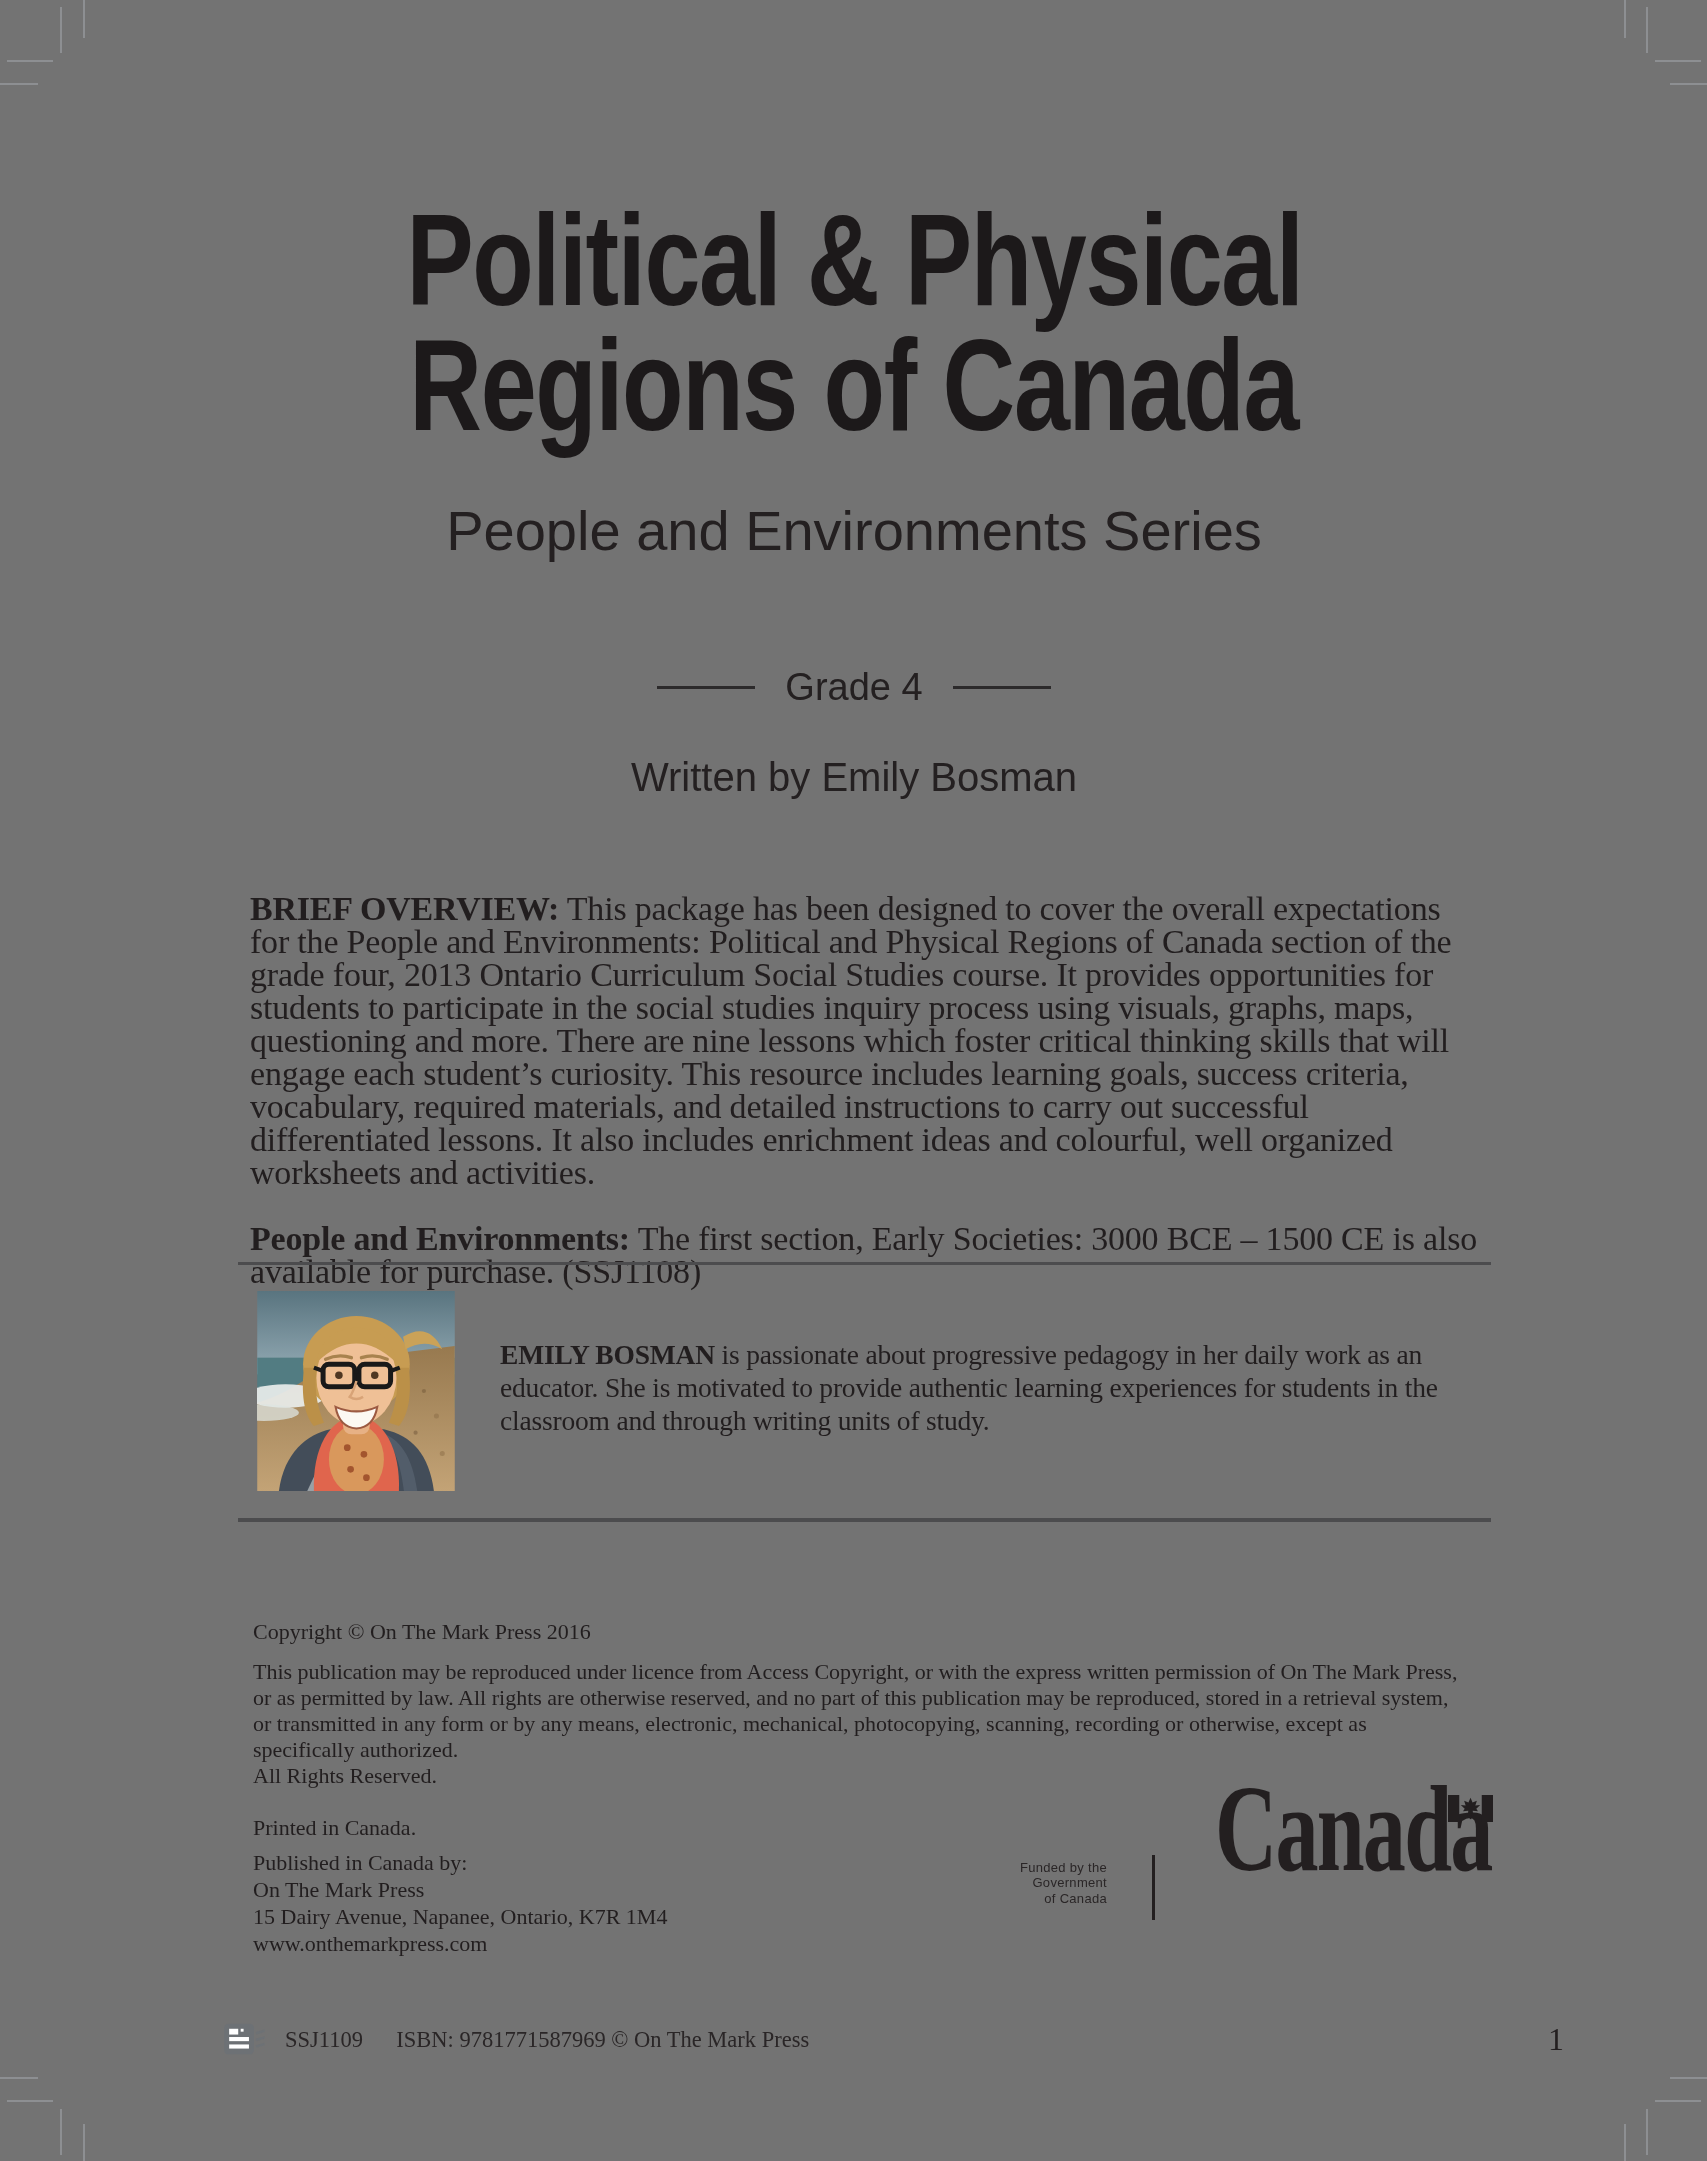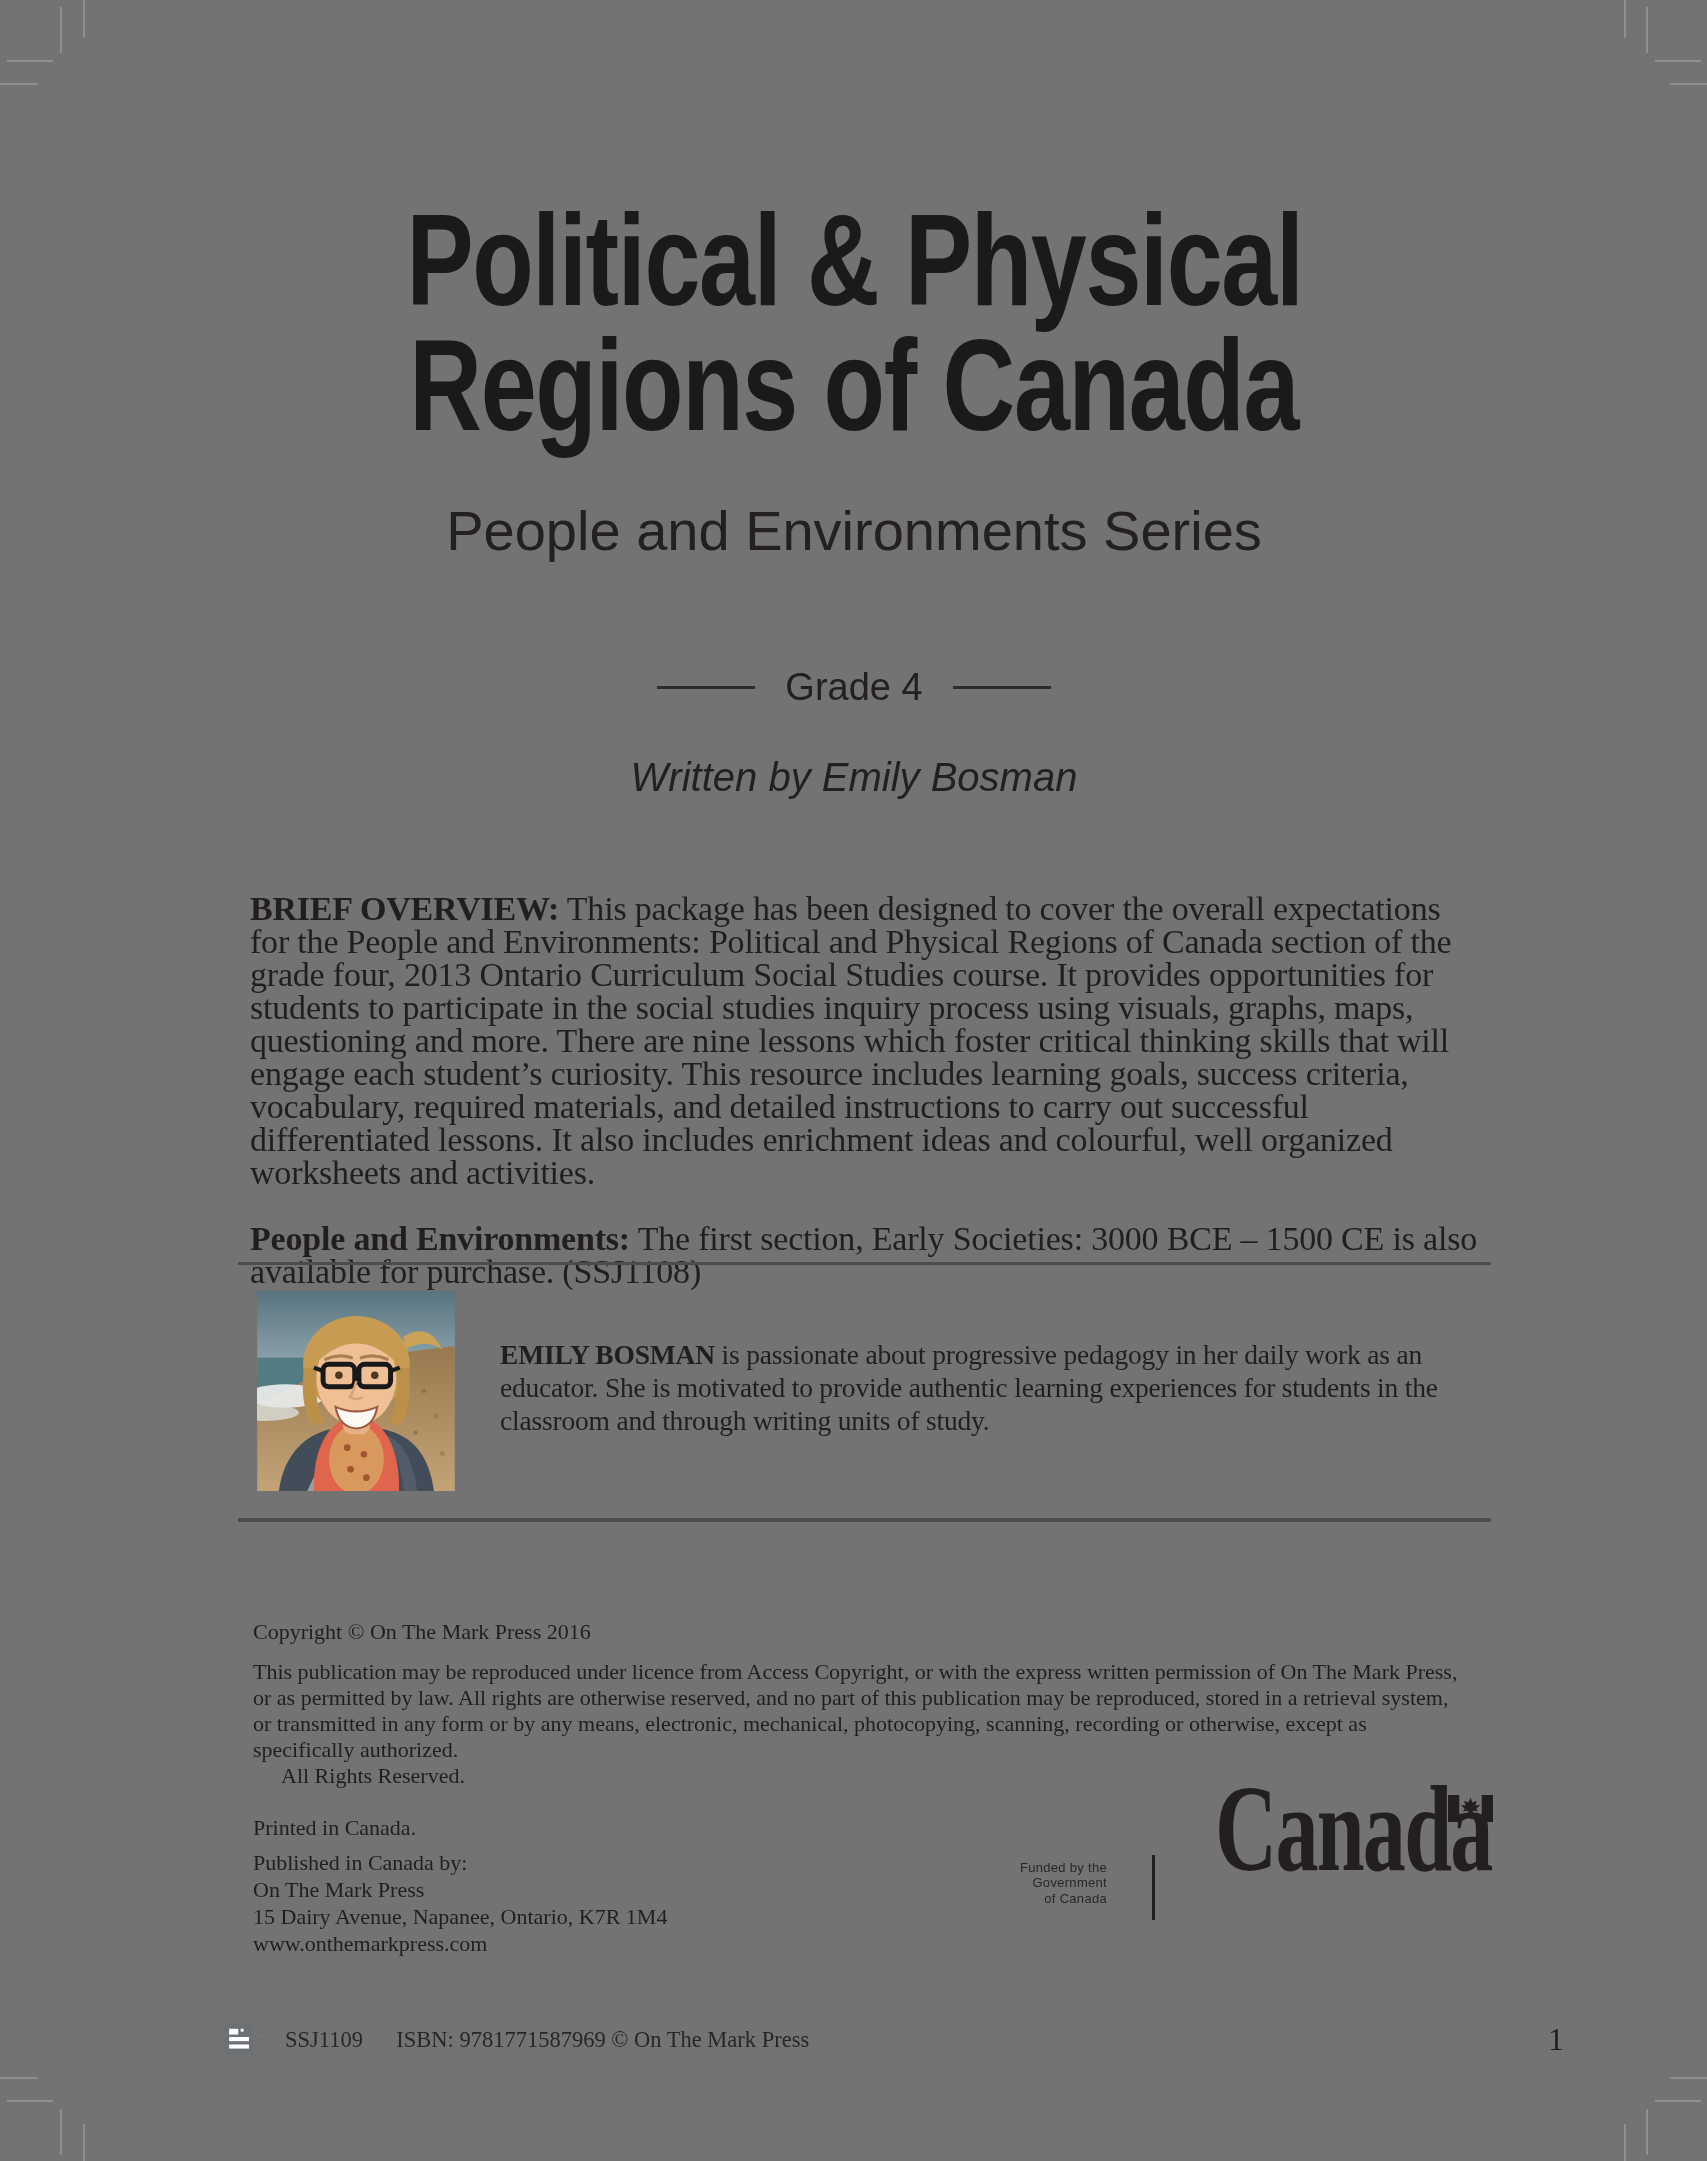--- a/index.html
+++ b/index.html
@@ -35,21 +35,21 @@
   .grade-row {
     position: absolute; top: 649px; left: 0; width: 100%; height: 77px;
     display: flex; justify-content: center; align-items: center; gap: 30px;
     font-family: "Liberation Sans", sans-serif; font-size: 38px; color: #242021;
   }
   .grade-rule { width: 98px; height: 3.3px; background: #2c2a2b; }
   .byline {
     position: absolute; top: 753px; left: 0; width: 100%;
     text-align: center;
     font-family: "Liberation Sans", sans-serif;
-    font-size: 40px; line-height: 48px; color: #242021; font-style: italic;
+    font-size: 40px; line-height: 48px; color: #242021;
   }
 
   
   .body-copy {
     position: absolute; left: 250px; top: 892px; width: 1233px;
     font-size: 34px; line-height: 33px; letter-spacing: -0.2px;
   }
   .body-copy p { margin: 0; }
   .body-copy p.note { margin-top: 33px; }
   .lead { font-weight: bold; }
@@ -66,21 +66,21 @@
     font-size: 27.5px; line-height: 33px; letter-spacing: -0.2px;
   }
 
   
   .copyright {
     position: absolute; left: 253px; top: 1619px; width: 1208px;
     font-size: 22px; line-height: 26px;
   }
   .copyright p { margin: 0; }
   .copyright .c1 { margin-bottom: 14px; font-size: 22px; }
-  .copyright .crights { margin-top: 0; margin-left: 28px; }
+  .copyright .crights { margin-top: 0; }
   .copyright .cprinted { margin-top: 26px; }
   .copyright .cpub { margin-top: 7.5px; line-height: 27px; }
   .publine { display: block; }
 
   
   .funding-text {
     position: absolute; left: 884px; top: 1860px; width: 223px;
     text-align: right;
     font-family: "Liberation Sans", sans-serif;
     font-size: 13px; line-height: 15.4px; letter-spacing: 0.3px; color: #2a2627;

